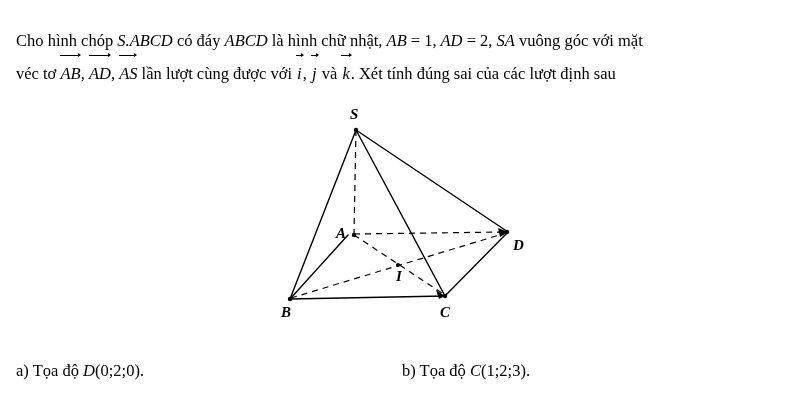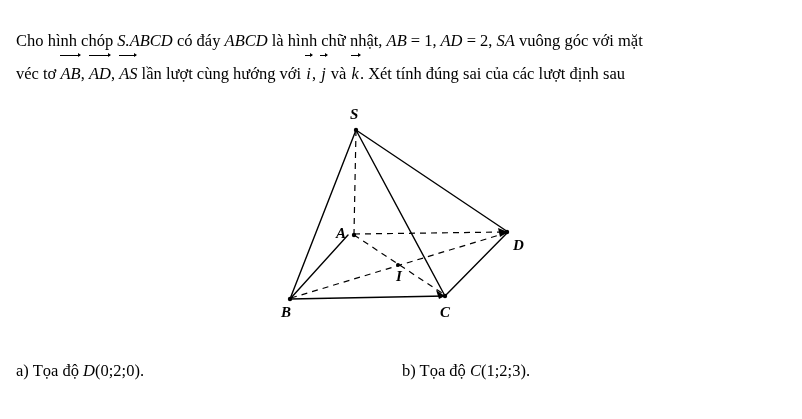--- a/index.html
+++ b/index.html
@@ -121,21 +121,21 @@
 </head>
 <body>
 
 <div class="page">
 
   <div class="problem-text">
     <div class="line">
       <span>Cho hình chóp </span><i>S.ABCD</i><span> có đáy </span><i>ABCD</i><span> là hình chữ nhật, </span><i>AB</i><span> = 1,</span><i> AD</i><span> = 2,</span><i> SA</i><span> vuông góc với mặt</span>
     </div>
     <div class="line">
-      <span>véc tơ </span><span class="vecwrap">AB</span><span>, </span><span class="vecwrap">AD</span><span>, </span><span class="vecwrap">AS</span><span> lần lượt cùng hướng với </span><span class="arrowsm">i</span><span>, </span><span class="arrowsm">j</span><span> và </span><span class="arrowsm">k</span><span>. Xét tính đúng sai của các lượt định sau</span>
+      <span>véc tơ </span><span class="vecwrap">AB</span><span>, </span><span class="vecwrap">AD</span><span>, </span><span class="vecwrap">AS</span><span> lần lượt cùng được với </span><span class="arrowsm">i</span><span>, </span><span class="arrowsm">j</span><span> và </span><span class="arrowsm">k</span><span>. Xét tính đúng sai của các lượt định sau</span>
     </div>
   </div>
 
   <div class="figure">
     <svg width="320" height="230" viewBox="0 0 320 230">
 
       <g stroke="#000000" stroke-width="1.4" fill="none" stroke-linecap="round">
 
         <line x1="106" y1="26" x2="40" y2="195"></line>
 

